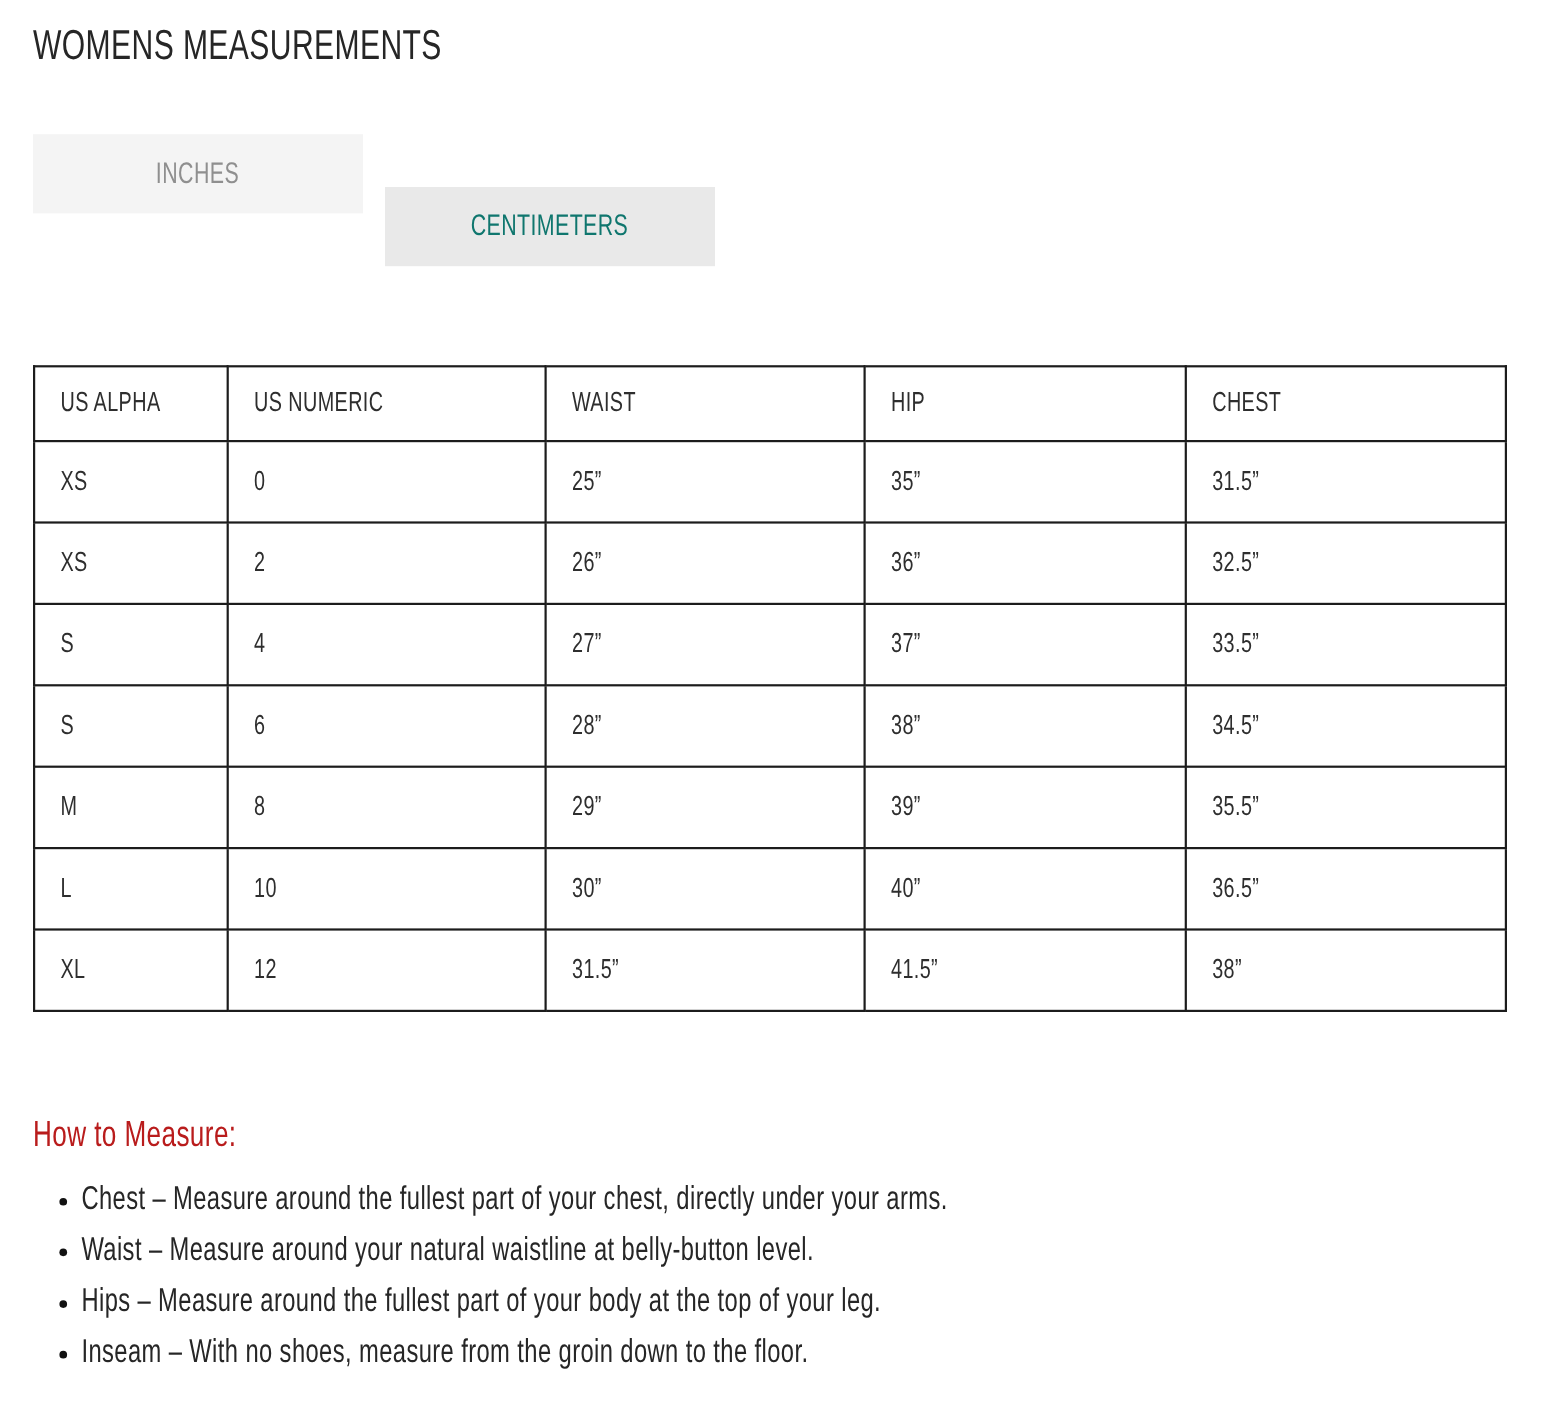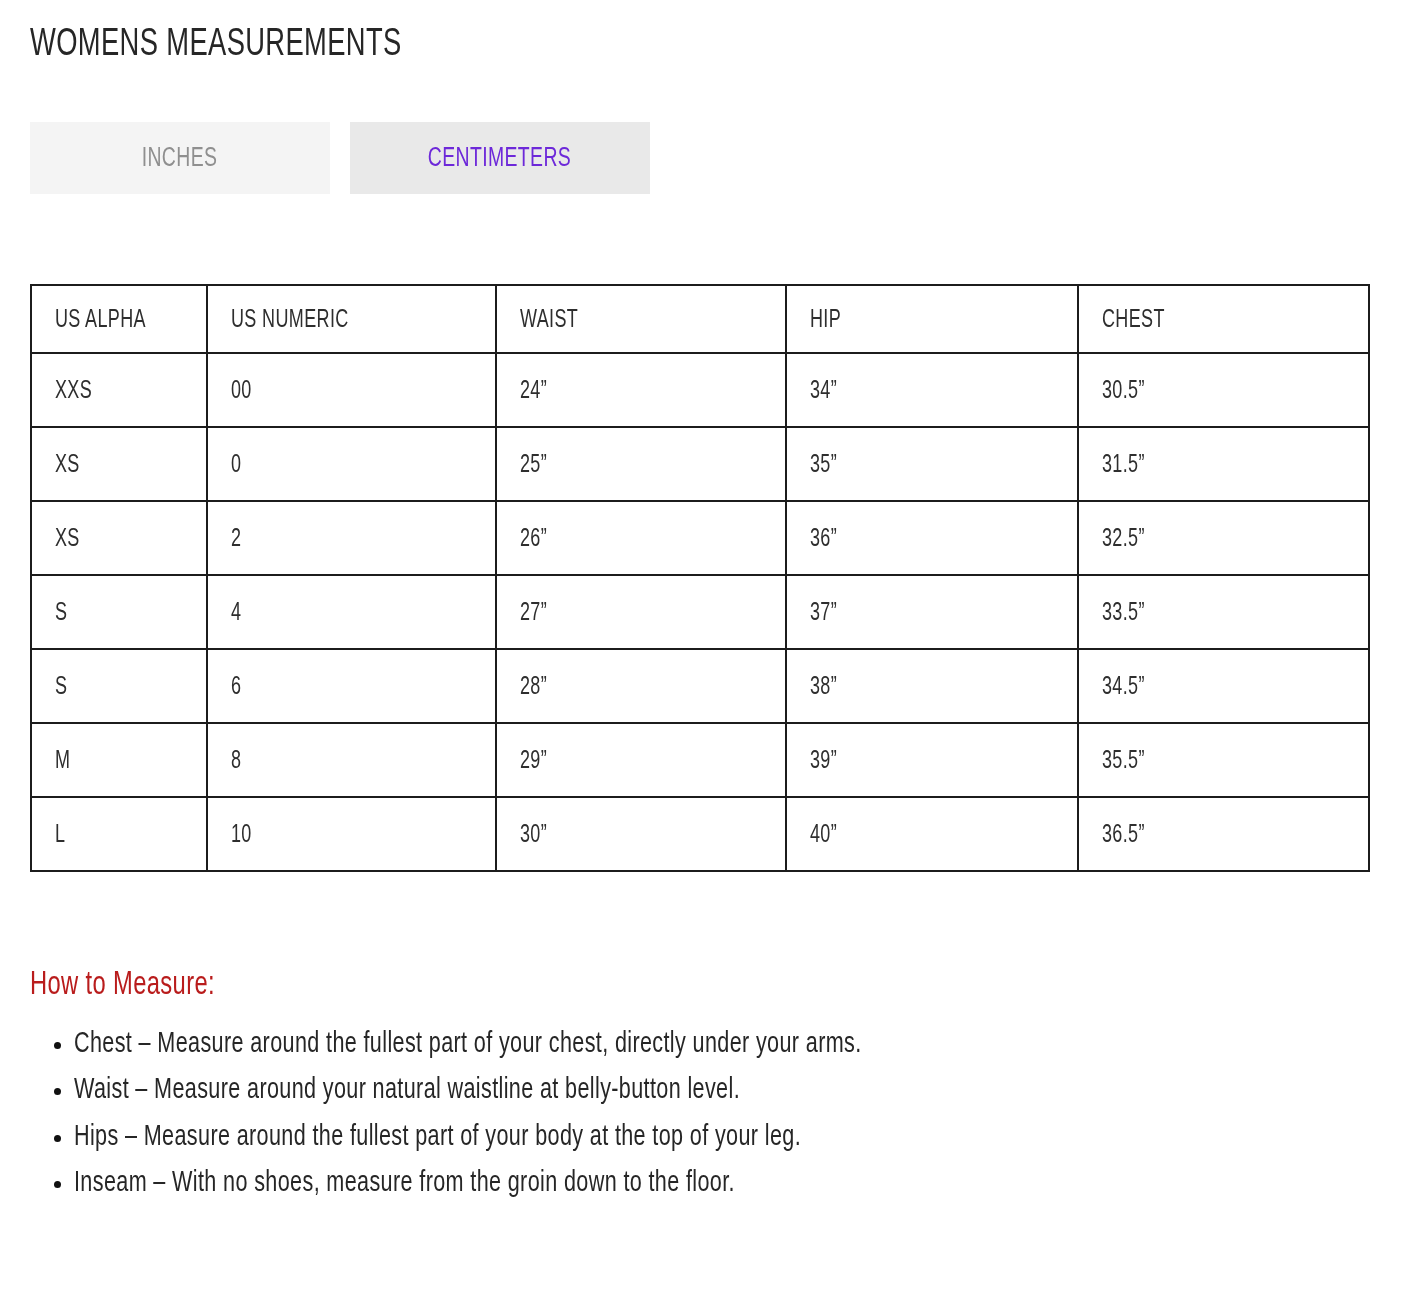--- a/index.html
+++ b/index.html
@@ -48,21 +48,21 @@
     width: 300px;
     height: 72px;
     display: flex;
     align-items: center;
     justify-content: center;
     font-size: 27px;
     cursor: pointer;
     user-select: none;
   }
   .tab--inactive { background: #f4f4f4; color: #8f8f8f; text-align: right; }
-  .tab--active   { background: #e9e9e9; color: #6d28d9; }
+  .tab--active   { background: #e9e9e9; color: #0f766e; margin-top: 48px; }
 
   table.size-table {
     margin-top: 90px;
     border-collapse: collapse;
     table-layout: fixed;
     width: 1338px;
   }
   .size-table th,
   .size-table td {
     border: 2px solid #1c1c1c;
@@ -127,27 +127,20 @@
       <tr>
         <th><span class="cn">US ALPHA</span></th>
         <th><span class="cn">US NUMERIC</span></th>
         <th><span class="cn">WAIST</span></th>
         <th><span class="cn">HIP</span></th>
         <th><span class="cn">CHEST</span></th>
       </tr>
     </thead>
     <tbody>
         <tr>
-          <td><span class="cn">XXS</span></td>
-          <td><span class="cn">00</span></td>
-          <td><span class="cn">24”</span></td>
-          <td><span class="cn">34”</span></td>
-          <td><span class="cn">30.5”</span></td>
-        </tr>
-        <tr>
           <td><span class="cn">XS</span></td>
           <td><span class="cn">0</span></td>
           <td><span class="cn">25”</span></td>
           <td><span class="cn">35”</span></td>
           <td><span class="cn">31.5”</span></td>
         </tr>
         <tr>
           <td><span class="cn">XS</span></td>
           <td><span class="cn">2</span></td>
           <td><span class="cn">26”</span></td>
@@ -174,20 +167,27 @@
           <td><span class="cn">29”</span></td>
           <td><span class="cn">39”</span></td>
           <td><span class="cn">35.5”</span></td>
         </tr>
         <tr>
           <td><span class="cn">L</span></td>
           <td><span class="cn">10</span></td>
           <td><span class="cn">30”</span></td>
           <td><span class="cn">40”</span></td>
           <td><span class="cn">36.5”</span></td>
+        </tr>
+        <tr>
+          <td><span class="cn">XL</span></td>
+          <td><span class="cn">12</span></td>
+          <td><span class="cn">31.5”</span></td>
+          <td><span class="cn">41.5”</span></td>
+          <td><span class="cn">38”</span></td>
         </tr>
       </tbody>
   </table>
 
   <h2 class="howto-heading">
     <span class="cn">How to Measure:</span>
   </h2>
 
   <ul class="measure-list">
       <li><span class="cn">Chest – Measure around the fullest part of your chest, directly under your arms.</span></li>

